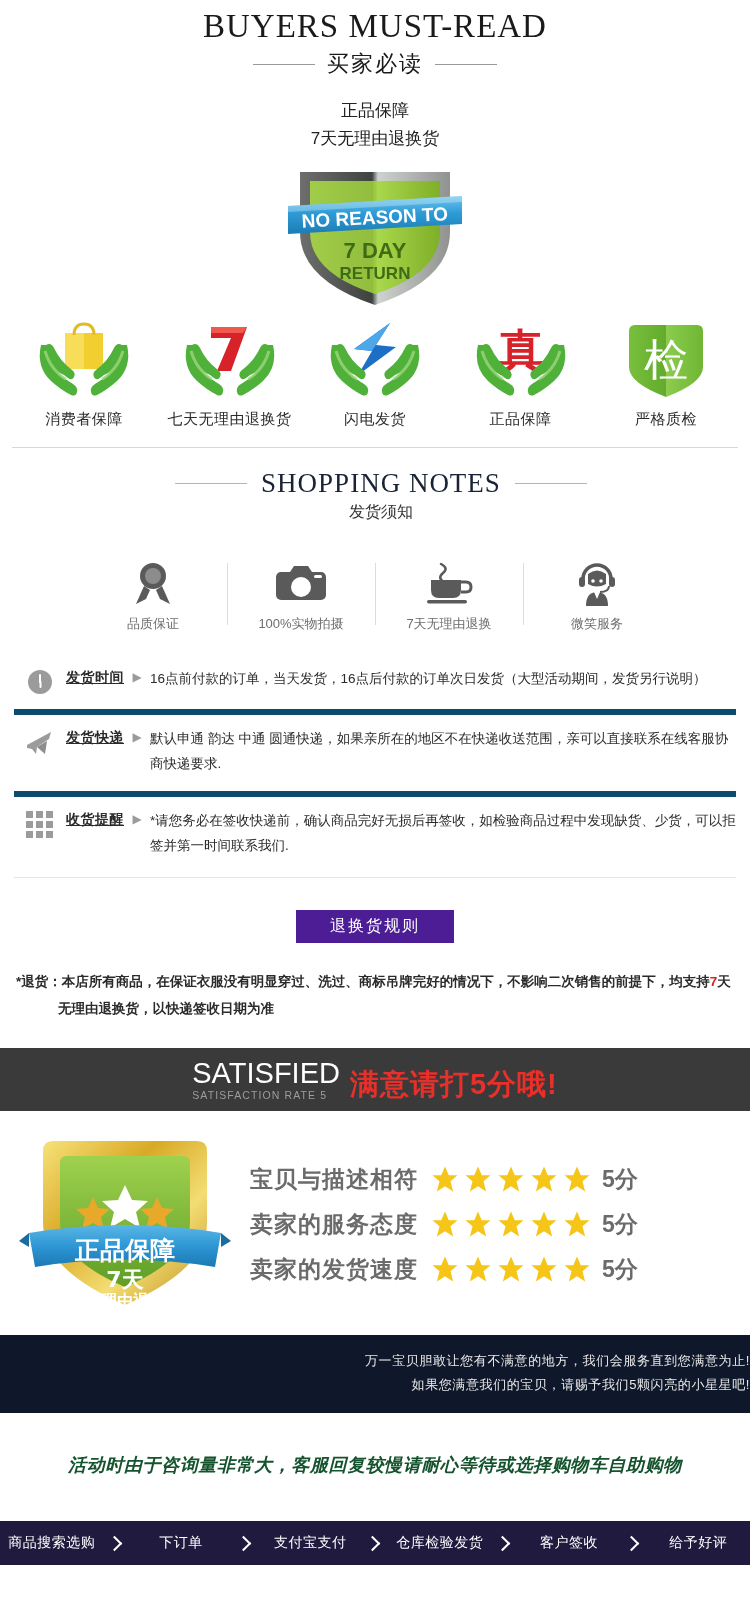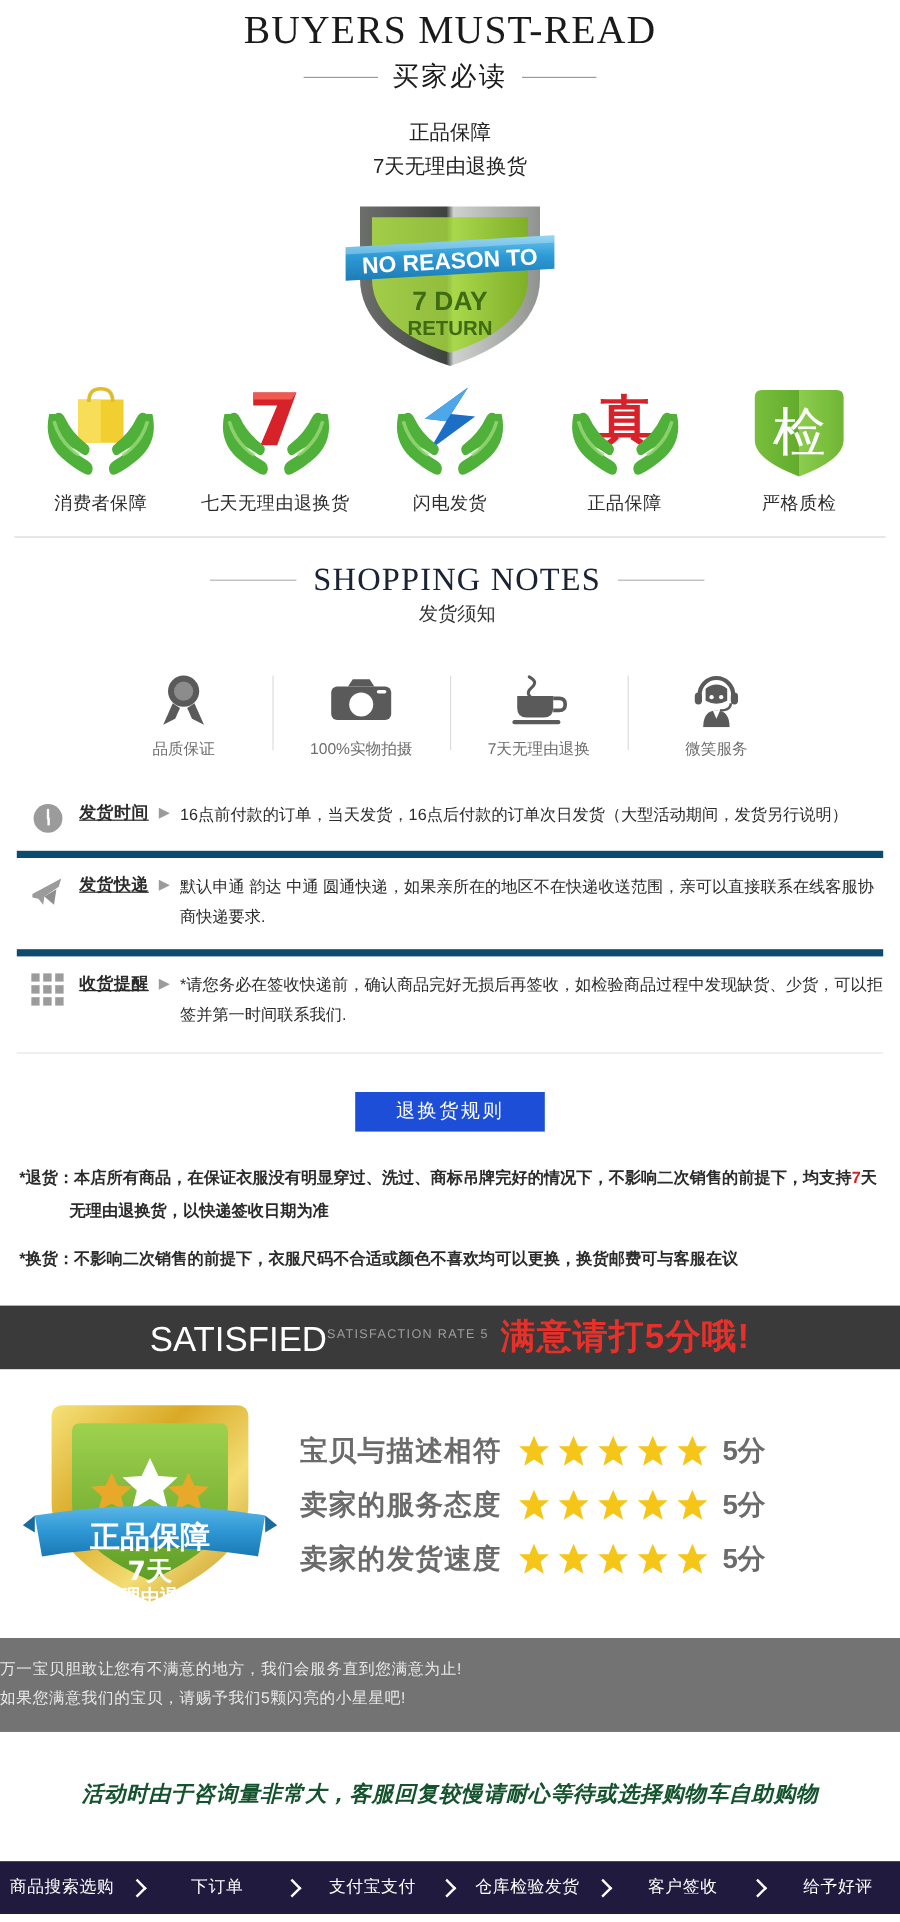--- a/index.html
+++ b/index.html
@@ -78,53 +78,53 @@
   }
   .info-arrow { flex: 0 0 26px; text-align: center; color: #9b9b9b;
     font-size: 12px; padding-top: 3px; }
   .info-val { font-size: 13.5px; color: #2b2b2b; line-height: 1.85; }
 
   .info-bottom-rule { height: 1px; background: #e4e4e4; margin: 4px 14px 0 14px; }
 
   
   .ret-banner-wrap { text-align: center; padding-top: 32px; }
   .ret-banner {
-    display: inline-block; background: #1d4ed8; color: #fff;
+    display: inline-block; background: #4c1d95; color: #fff;
     font-size: 16px; padding: 6px 34px; letter-spacing: 2px;
   }
   .ret-body { padding: 26px 16px 0 16px; }
   .ret-p { font-size: 13.5px; color: #2b2b2b; line-height: 1.95; font-weight: bold; }
   .ret-p + .ret-p { margin-top: 14px; }
   .ret-lead { font-weight: bold; }
   .ret-hl { color: #d9231f; }
   .ret-indent { display: block; padding-left: 42px; }
 
   
   .sat { background: #3a3a3a; margin-top: 26px; }
   .sat-top { padding: 12px 0 10px 0; display: flex; justify-content: center;
     align-items: flex-end; }
-  .sat-en-block { display: flex; flex-direction: row; align-items: flex-start; }
+  .sat-en-block { display: flex; flex-direction: column; align-items: flex-start; }
   .sat-en { color: #fff; font-size: 29px; font-weight: normal; letter-spacing: 0px;
     line-height: .95; }
   .sat-en-sub { color: #9d9d9d; font-size: 10.5px; letter-spacing: 1.1px; margin-top: 2px; }
   .sat-cn { color: #e8302a; font-size: 29px; font-weight: bold; letter-spacing: 1px;
     margin-left: 10px; line-height: 1; padding-bottom: 2px; }
 
   .sat-white { background: #fff; display: flex; align-items: center;
     padding: 18px 0 16px 0; }
   .sat-badge { width: 250px; flex: 0 0 250px; display: flex;
     justify-content: center; align-items: center; }
   .sat-rates { flex: 1; padding-right: 20px; }
   .rate-row { display: flex; align-items: center; margin: 14px 0; }
   .rate-label { font-size: 23px; font-weight: bold; color: #6b6b6b;
     letter-spacing: 1px; white-space: nowrap; }
   .rate-stars { display: flex; gap: 3px; margin: 0 10px 0 12px; }
   .rate-score { font-size: 23px; font-weight: bold; color: #6b6b6b; }
 
-  .sat-foot { background: #737373; padding: 14px 0 16px 0; text-align: left; }
+  .sat-foot { background: #0f172a; padding: 14px 0 16px 0; text-align: right; }
   .sat-foot p { color: #e9e9e9; font-size: 13px; line-height: 1.85; letter-spacing: .6px; }
 
   
   .red-note {
     text-align: center; padding: 40px 0 44px 0;
     color: #14532d; font-size: 18px; font-weight: bold;
     font-style: italic; letter-spacing: .6px;
   }
 
   
@@ -389,23 +389,20 @@
   <div class="info-bottom-rule"></div>
 
   <div class="ret-banner-wrap">
     <span class="ret-banner">退换货规则</span>
   </div>
 
   <div class="ret-body">
     <div class="ret-p">
       <span class="ret-lead">*退货：</span><span>本店所有商品，在保证衣服没有明显穿过、洗过、商标吊牌完好的情况下，不影响二次销售的前提下，均支持</span><span class="ret-hl">7</span><span>天</span>
       <span class="ret-indent">无理由退换货，以快递签收日期为准</span>
-    </div>
-    <div class="ret-p">
-      <span class="ret-lead">*换货：</span><span>不影响二次销售的前提下，衣服尺码不合适或颜色不喜欢均可以更换，换货邮费可与客服在议</span>
     </div>
   </div>
 
   <div class="sat">
     <div class="sat-top">
       <div class="sat-en-block">
         <span class="sat-en">SATISFIED</span>
         <span class="sat-en-sub">SATISFACTION RATE 5</span>
       </div>
       <span class="sat-cn">满意请打5分哦!</span>

